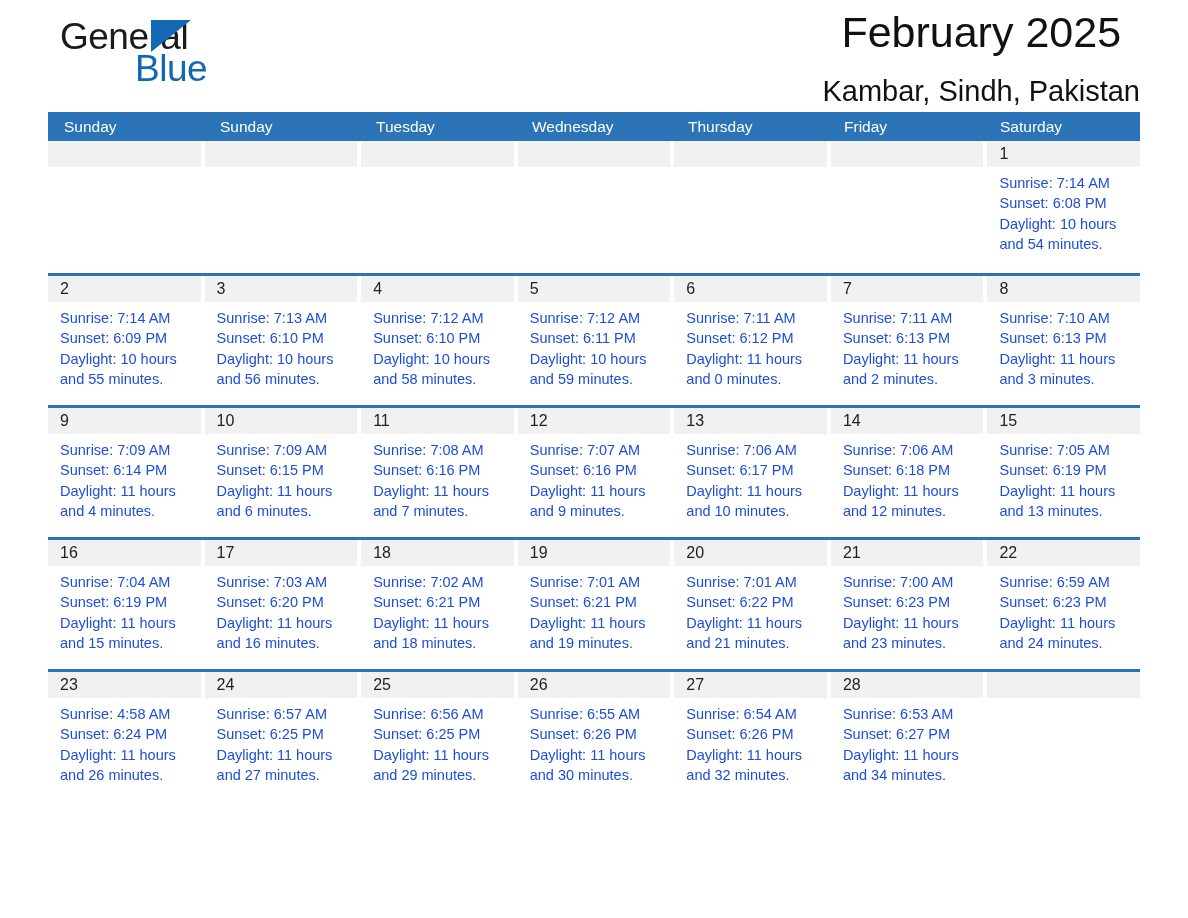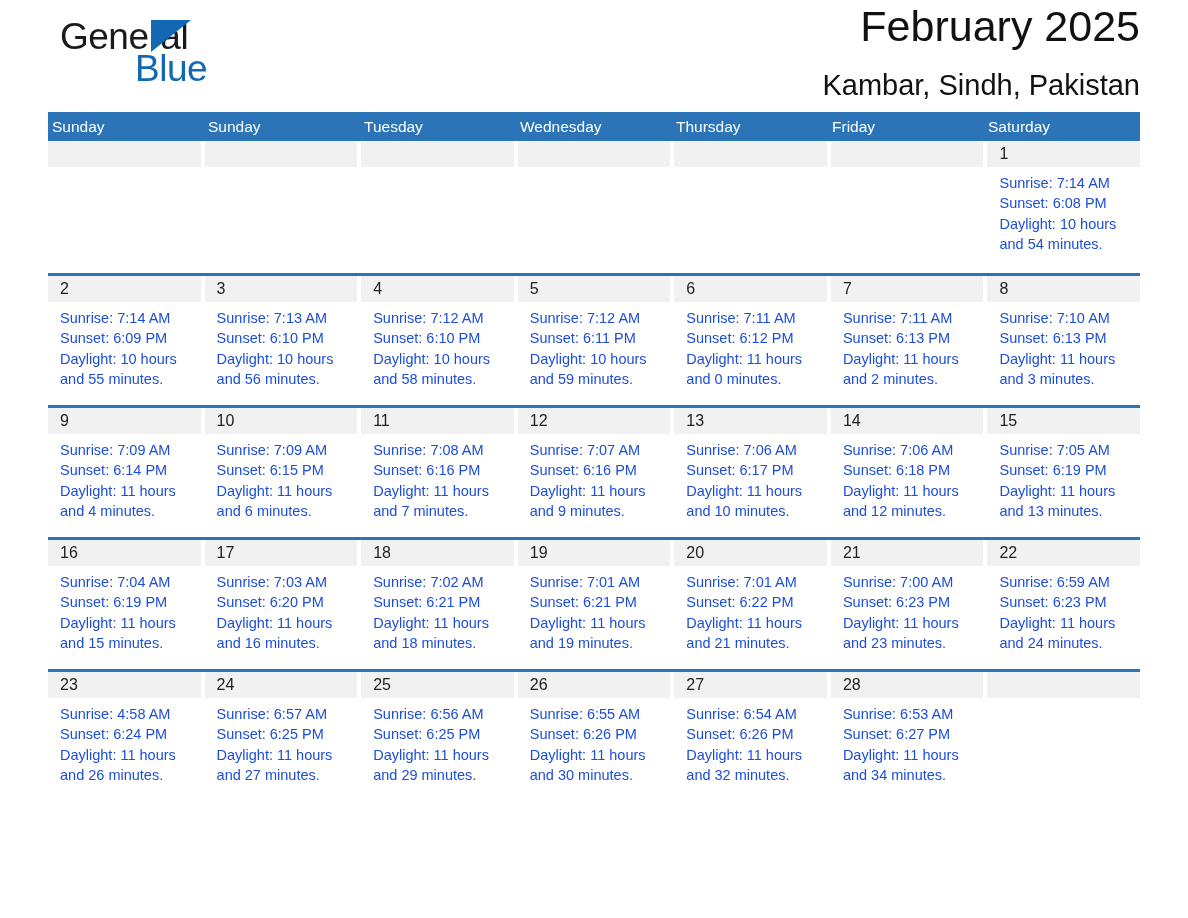--- a/index.html
+++ b/index.html
@@ -59,22 +59,22 @@
     position: absolute;
     left: 87px;
     top: 38px;
     font-size: 37px;
     letter-spacing: -0.5px;
     color: #1268b3;
     font-family: "Liberation Sans", sans-serif;
     font-weight: 400;
   }
   .titles {
-    text-align: right;
-    padding-top: 2px;
+    text-align: center;
+    padding-top: 8px;
   }
   .month-title {
     font-size: 43px;
     font-weight: 400;
     line-height: 1.15;
     color: #111111;
     white-space: nowrap;
   }
   .location-title {
     font-size: 29px;
@@ -93,21 +93,21 @@
   .weekdays {
     display: flex;
     background: #2b74b8;
     height: 29px;
     align-items: center;
   }
   .weekday {
     flex: 1 1 0;
     color: #ffffff;
     font-size: 15.5px;
-    padding-left: 4px;
+    padding-left: 16px;
     box-sizing: border-box;
     line-height: 29px;
   }
 
   .week {
     display: flex;
     border-top: 3px solid #2b74b8;
     height: 132px;
     box-sizing: border-box;
   }

